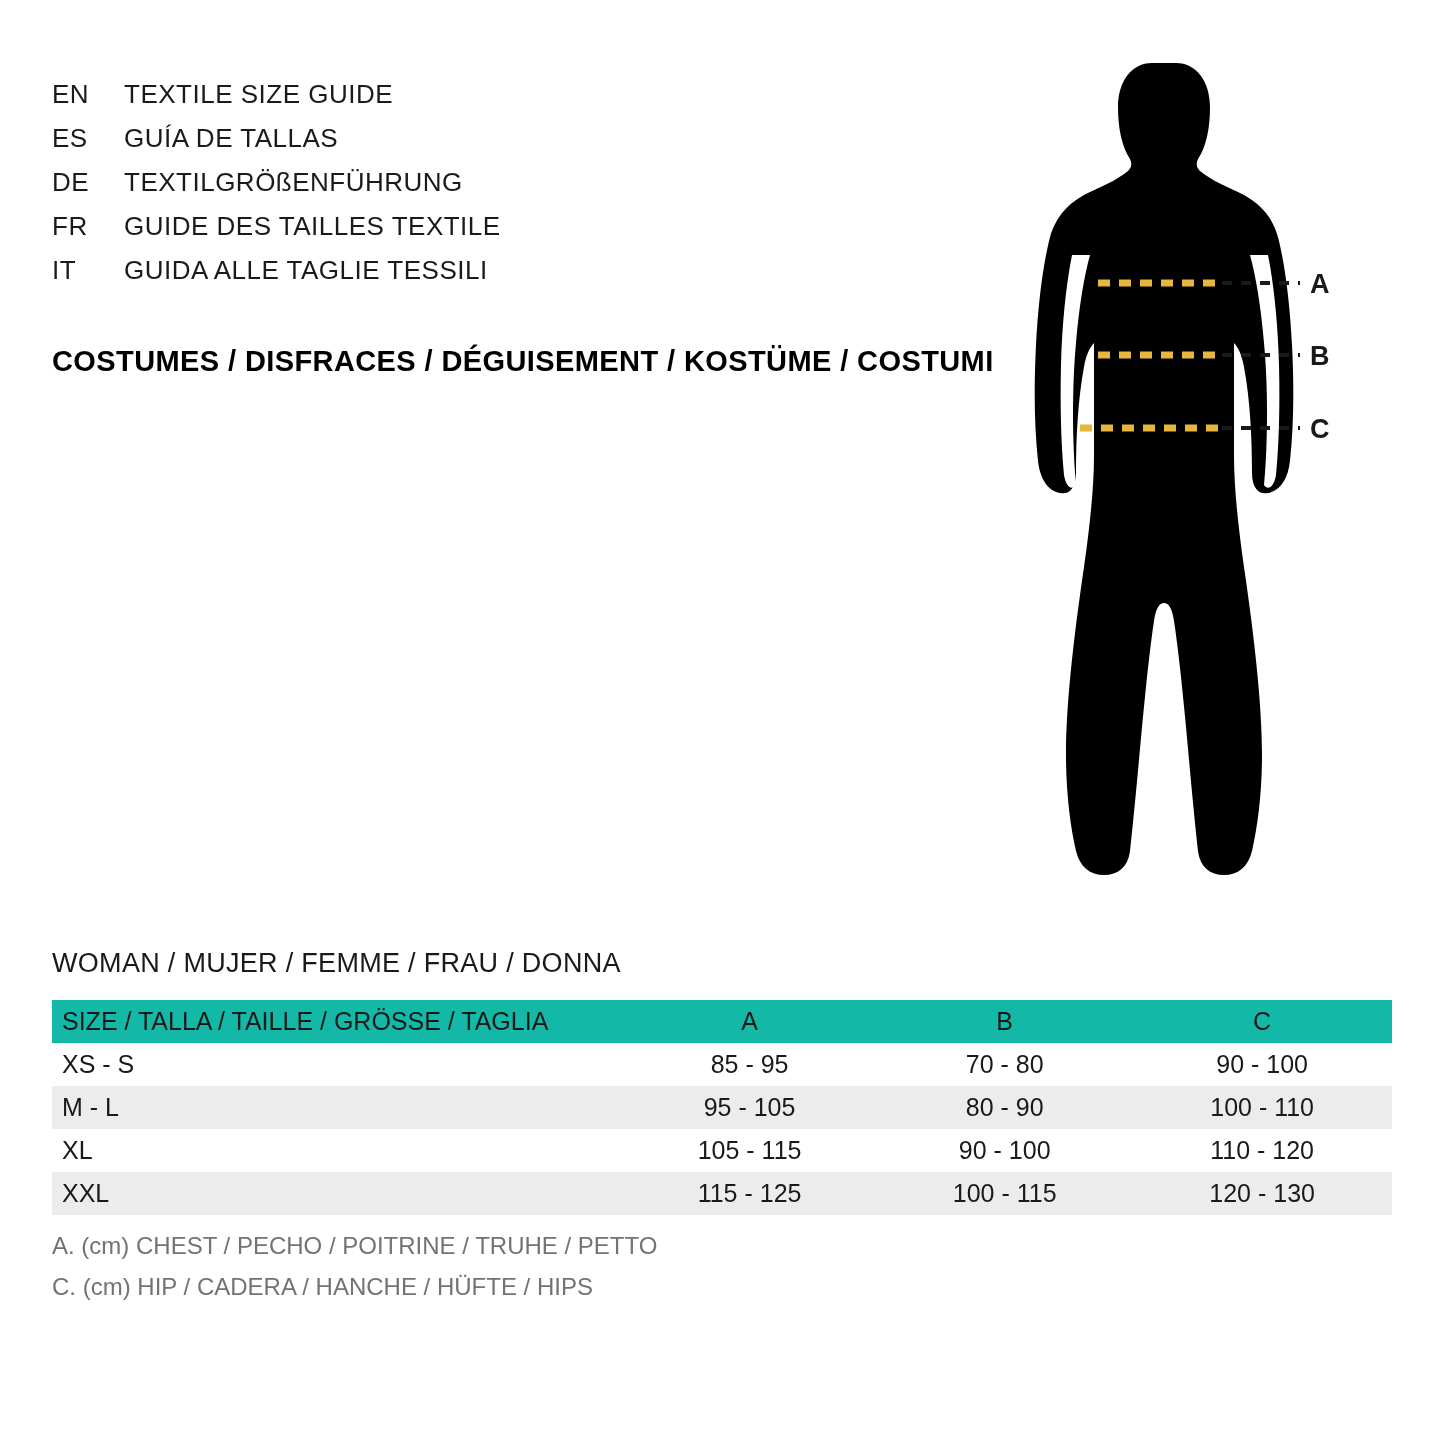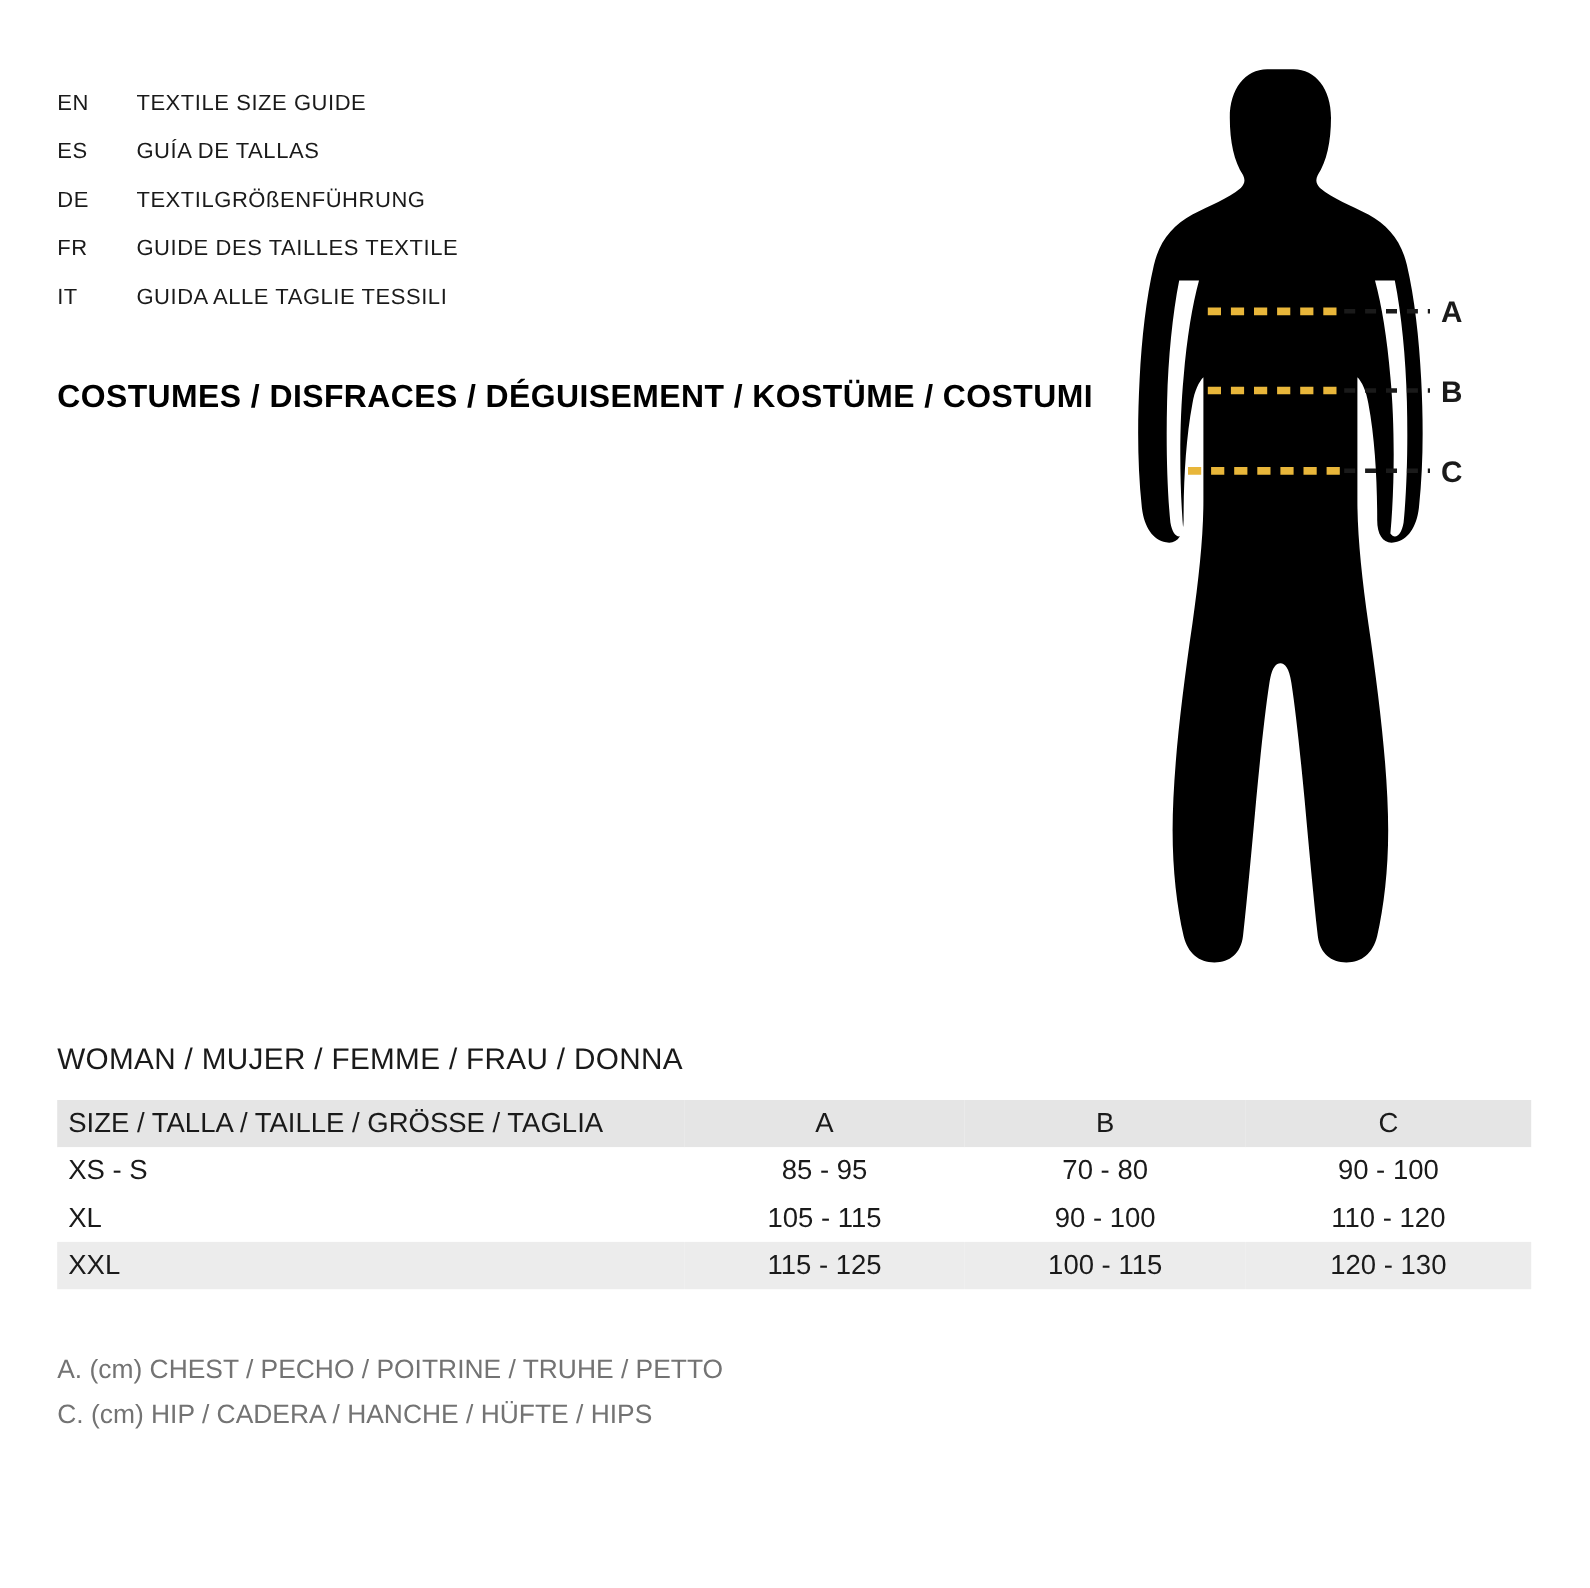--- a/index.html
+++ b/index.html
@@ -19,21 +19,21 @@
   
   .lang-block {
     position: absolute;
     left: 52px;
     top: 72px;
     width: 960px;
   }
   .lang-row {
     display: flex;
     align-items: flex-start;
-    font-size: 20px;
+    font-size: 26px;
     letter-spacing: 0.5px;
     line-height: 44px;
     color: #1a1a1a;
   }
   .lang-code {
     width: 72px;
     flex: 0 0 72px;
   }
   .lang-text {
     flex: 1;
@@ -96,21 +96,21 @@
     text-align: center;
     white-space: nowrap;
   }
   table.size-table th.first-col,
   table.size-table td.first-col {
     text-align: left;
     padding-left: 10px;
     width: 560px;
   }
   table.size-table thead tr {
-    background: #e5e5e5;
+    background: #14b8a6;
   }
   table.size-table tbody tr.odd {
     background: #ffffff;
   }
   table.size-table tbody tr.even {
     background: #ececec;
   }
 
   
   .legend {
@@ -242,20 +242,26 @@
       <th>C</th>
     </tr>
   </thead>
   <tbody>
     <tr class="odd">
       <td class="first-col">XS - S</td>
       <td>85 - 95</td>
       <td>70 - 80</td>
       <td>90 - 100</td>
     </tr>
+    <tr class="even">
+      <td class="first-col">M - L</td>
+      <td>95 - 105</td>
+      <td>80 - 90</td>
+      <td>100 - 110</td>
+    </tr>
     <tr class="odd">
       <td class="first-col">XL</td>
       <td>105 - 115</td>
       <td>90 - 100</td>
       <td>110 - 120</td>
     </tr>
     <tr class="even">
       <td class="first-col">XXL</td>
       <td>115 - 125</td>
       <td>100 - 115</td>

